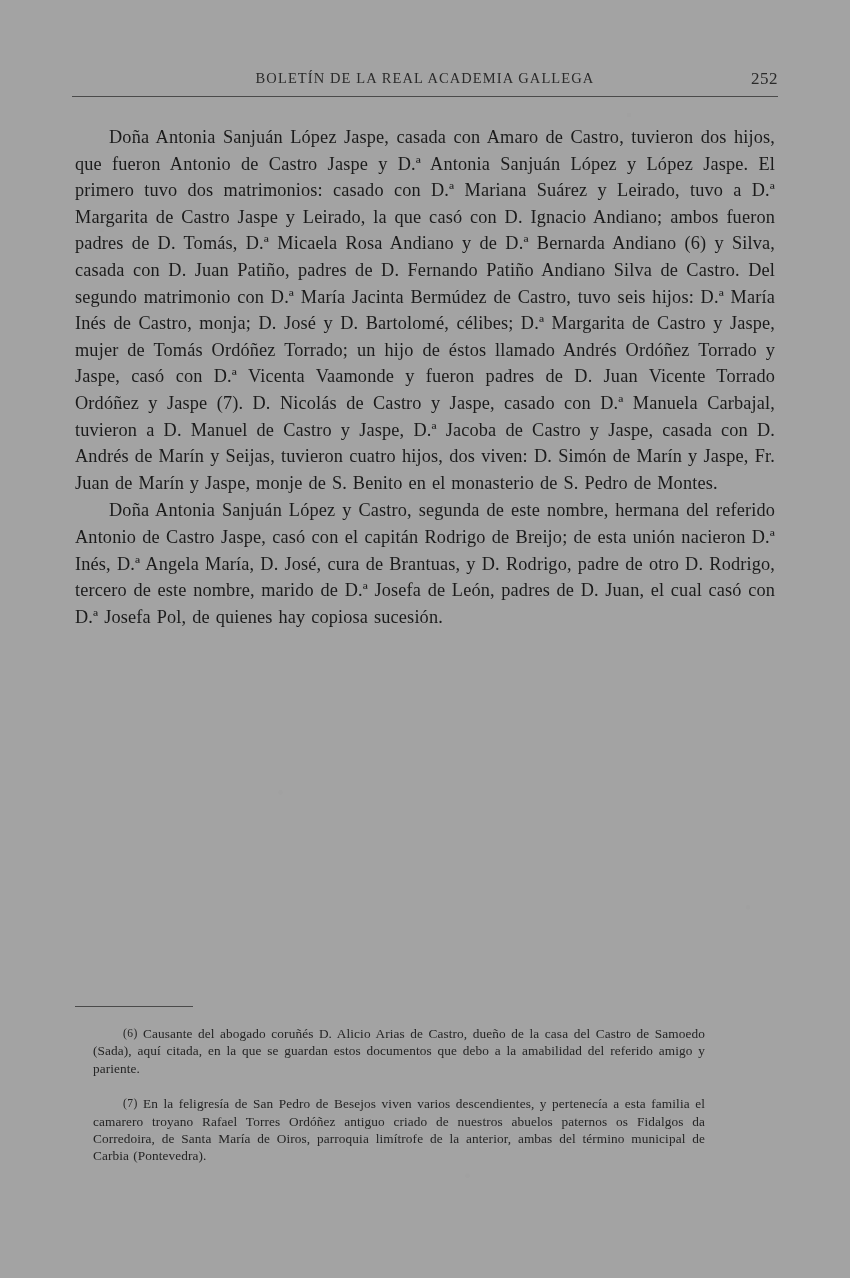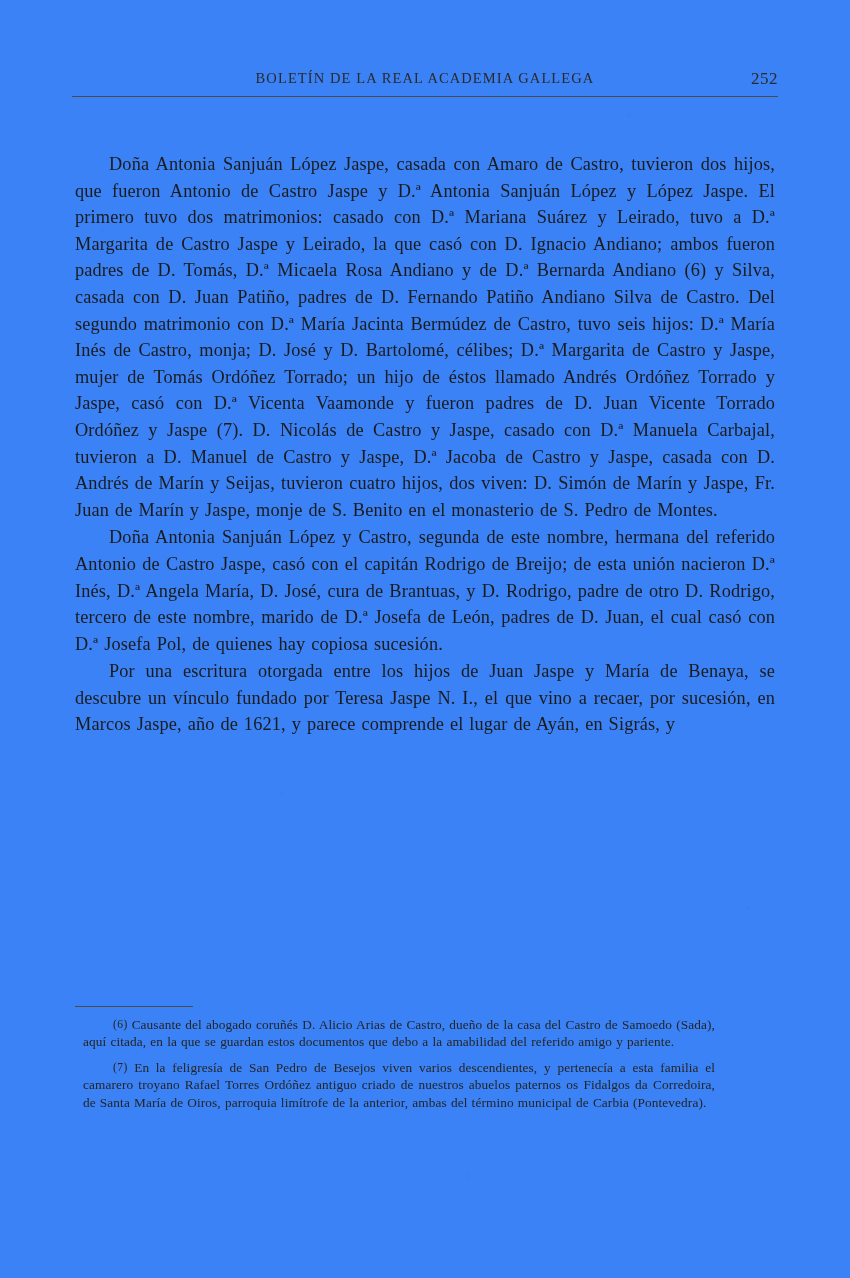--- a/index.html
+++ b/index.html
@@ -4,21 +4,21 @@
 <style>
   html, body {
     margin: 0;
     padding: 0;
     background: #ffffff;
   }
   .page {
     position: relative;
     width: 850px;
     height: 1278px;
-    background: #3b82f6;
+    background: #a3a3a3;
     overflow: hidden;
     font-family: "Liberation Serif", serif;
     color: #1d1d1d;
   }
   
   .page::before {
     content: "";
     position: absolute;
     inset: 0;
     pointer-events: none;
@@ -64,21 +64,20 @@
     left: 72px;
     right: 72px;
     border-top: 1px solid #4a4a4a;
   }
 
   .body {
     position: absolute;
     top: 124px;
     left: 75px;
     width: 700px;
-    margin-top: 27px;
   }
   .body p {
     margin: 0 0 1px 0;
     text-indent: 34px;
     text-align: justify;
     font-size: 18.3px;
     line-height: 26.6px;
     letter-spacing: .15px;
     word-spacing: 1.2px;
     color: #1b1b1b;
@@ -89,21 +88,21 @@
     left: 75px;
     width: 648px;
     top: 1006px;
   }
   .fn-rule {
     width: 118px;
     border-top: 1px solid #4a4a4a;
     margin-bottom: 9px;
   }
   .footnotes p {
-    margin: 8px;
+    margin: 18px;
     text-indent: 30px;
     text-align: justify;
     font-size: 13.3px;
     line-height: 17.4px;
     letter-spacing: .1px;
     word-spacing: .7px;
     color: #242424;
   }
   .fn-mark {
     font-size: 11.5px;
@@ -119,21 +118,20 @@
   <div class="header">
     <div class="header-title">Boletín de la Real Academia Gallega</div>
     <div class="page-number">252</div>
   </div>
 
   <div class="rule"></div>
 
   <div class="body">
     <p>Doña Antonia Sanjuán López Jaspe, casada con Amaro de Castro, tuvieron dos hijos, que fueron Antonio de Castro Jaspe y D.ª Antonia Sanjuán López y López Jaspe. El primero tuvo dos matrimonios: casado con D.ª Mariana Suárez y Leirado, tuvo a D.ª Margarita de Castro Jaspe y Leirado, la que casó con D. Ignacio Andiano; ambos fueron padres de D. Tomás, D.ª Micaela Rosa Andiano y de D.ª Bernarda Andiano (6) y Silva, casada con D. Juan Patiño, padres de D. Fernando Patiño Andiano Silva de Castro. Del segundo matrimonio con D.ª María Jacinta Bermúdez de Castro, tuvo seis hijos: D.ª María Inés de Castro, monja; D. José y D. Bartolomé, célibes; D.ª Margarita de Castro y Jaspe, mujer de Tomás Ordóñez Torrado; un hijo de éstos llamado Andrés Ordóñez Torrado y Jaspe, casó con D.ª Vicenta Vaamonde y fueron padres de D. Juan Vicente Torrado Ordóñez y Jaspe (7). D. Nicolás de Castro y Jaspe, casado con D.ª Manuela Carbajal, tuvieron a D. Manuel de Castro y Jaspe, D.ª Jacoba de Castro y Jaspe, casada con D. Andrés de Marín y Seijas, tuvieron cuatro hijos, dos viven: D. Simón de Marín y Jaspe, Fr. Juan de Marín y Jaspe, monje de S. Benito en el monasterio de S. Pedro de Montes.</p>
     <p>Doña Antonia Sanjuán López y Castro, segunda de este nombre, hermana del referido Antonio de Castro Jaspe, casó con el capitán Rodrigo de Breijo; de esta unión nacieron D.ª Inés, D.ª Angela María, D. José, cura de Brantuas, y D. Rodrigo, padre de otro D. Rodrigo, tercero de este nombre, marido de D.ª Josefa de León, padres de D. Juan, el cual casó con D.ª Josefa Pol, de quienes hay copiosa sucesión.</p>
-    <p>Por una escritura otorgada entre los hijos de Juan Jaspe y María de Benaya, se descubre un vínculo fundado por Teresa Jaspe N. I., el que vino a recaer, por sucesión, en Marcos Jaspe, año de 1621, y parece comprende el lugar de Ayán, en Sigrás, y</p>
   </div>
 
   <div class="footnotes">
     <div class="fn-rule"></div>
     <p>
       <span class="fn-mark">(6) </span>
       <span>Causante del abogado coruñés D. Alicio Arias de Castro, dueño de la casa del Castro de Samoedo (Sada), aquí citada, en la que se guardan estos documentos que debo a la amabilidad del referido amigo y pariente.</span>
     </p>
     <p>
       <span class="fn-mark">(7) </span>

